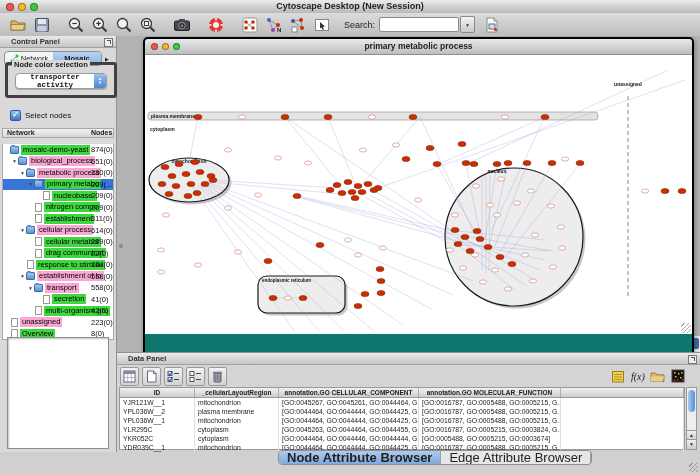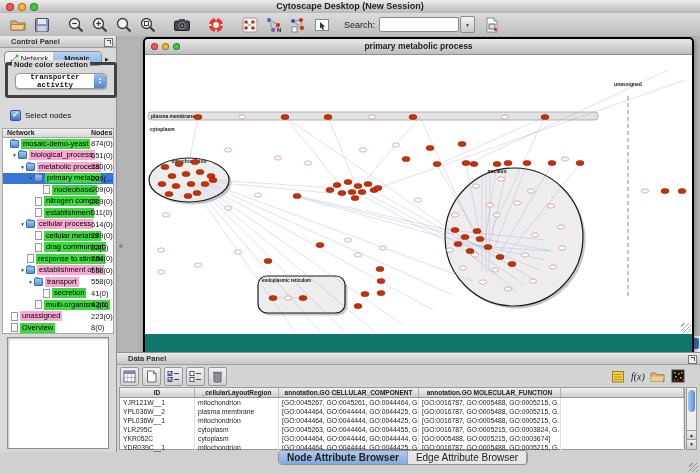--- a/index.html
+++ b/index.html
@@ -40,21 +40,21 @@
   .dropdown .dval{flex:1;text-align:center;font-size:7.5px;font-weight:bold;color:#111;}
   .dropdown .dstep{width:12px;height:100%;background:linear-gradient(#9cc0ee,#4d86d0);border-radius:0 3px 3px 0;
     display:flex;flex-direction:column;align-items:center;justify-content:center;color:#fff;font-size:4px;line-height:4px;}
   .checkrow{position:absolute;left:10px;top:74px;display:flex;align-items:center;gap:4px;}
   .checkbox{width:9px;height:9px;border-radius:2px;background:linear-gradient(#9cc0ee,#3d76c4);border:1px solid #2f5a9e;
     color:#fff;font-size:8px;line-height:8px;text-align:center;font-weight:bold;}
   .checklabel{font-size:8px;color:#111;}
   .treehead{position:absolute;left:2px;top:92px;width:112px;height:10px;background:linear-gradient(#f2f2f2,#d5d5d5);
     border:1px solid #a8a8a8;box-sizing:border-box;}
   .treehead span{position:absolute;top:0;font-size:7px;font-weight:bold;color:#222;}
-  .tree{position:absolute;left:2px;top:102px;width:112px;height:196px;background:#fff;border:1px solid #a8a8a8;
+  .tree{position:absolute;left:2px;top:108px;width:112px;height:196px;background:#fff;border:1px solid #a8a8a8;
     border-top:none;box-sizing:border-box;overflow:hidden;}
   .trow{position:relative;height:11.5px;display:flex;align-items:center;white-space:nowrap;font-size:7.5px;padding-right:28px;overflow:hidden;}
   .trow.sel{background:#3875d7;}
   .ind{flex:none;}
   .arrow{flex:none;width:7px;font-size:5px;color:#444;text-align:center;}
   .ficon{flex:none;width:9px;height:8px;margin-right:2px;position:relative;}
   .ficon.folder{background:linear-gradient(#9ec7ef,#5b91cf);border:1px solid #3c6ca8;border-radius:1px;box-sizing:border-box;}
   .ficon.folder:before{content:"";position:absolute;left:0;top:-2px;width:4px;height:2px;background:#5b91cf;border-radius:1px 1px 0 0;}
   .ficon.file{width:7px;height:9px;background:#fdfdfd;border:1px solid #9a9a9a;box-sizing:border-box;margin-left:1px;}
   .tlabel{padding:0 2px;color:#000;line-height:10px;}
@@ -92,21 +92,21 @@
     overflow:hidden;white-space:nowrap;line-height:9px;}
   .trowd{display:grid;grid-template-columns:75px 84px 140px 142px 1fr;height:9px;}
   .trowd div{font-size:6.8px;color:#222;padding-left:3px;border-right:1px solid #e0e0e0;overflow:hidden;white-space:nowrap;line-height:9px;}
   .dscroll{position:absolute;right:3px;top:34px;width:11px;height:63px;background:#eee;border:1px solid #9a9a9a;box-sizing:border-box;}
   .dthumb{position:absolute;left:1px;top:2px;width:7px;height:22px;border-radius:4px;background:linear-gradient(90deg,#a8c8ee,#5a8fd4);}
   .dsbtn{position:absolute;left:0;width:9px;height:9px;font-size:5px;color:#333;text-align:center;line-height:9px;
     background:linear-gradient(#f0f0f0,#cdcdcd);border-top:1px solid #9a9a9a;}
   
   .btabs{position:absolute;left:278px;top:450px;height:13px;display:flex;border:1px solid #8f8f8f;border-radius:4px;
     overflow:hidden;background:#e6e6e6;}
-  .btab{padding:0 8px;font-size:10px;color:#222;display:flex;align-items:center;border-right:1px solid #9f9f9f;}
+  .btab{padding:0 8px;font-size:13px;color:#222;display:flex;align-items:center;border-right:1px solid #9f9f9f;}
   .btab.active{background:linear-gradient(#aecbee,#7fa9dd);font-weight:bold;}
   .statusbar{position:absolute;left:0;top:463px;width:700px;height:11px;font-size:7.5px;color:#333;}
   .statusbar span{position:absolute;top:1px;}
   .appgrip{position:absolute;right:2px;bottom:2px;width:9px;height:9px;
     background:repeating-linear-gradient(135deg,transparent,transparent 2px,#999 2px,#999 3px);}
   svg{display:block;}
 </style>
 </head>
 <body>
 

